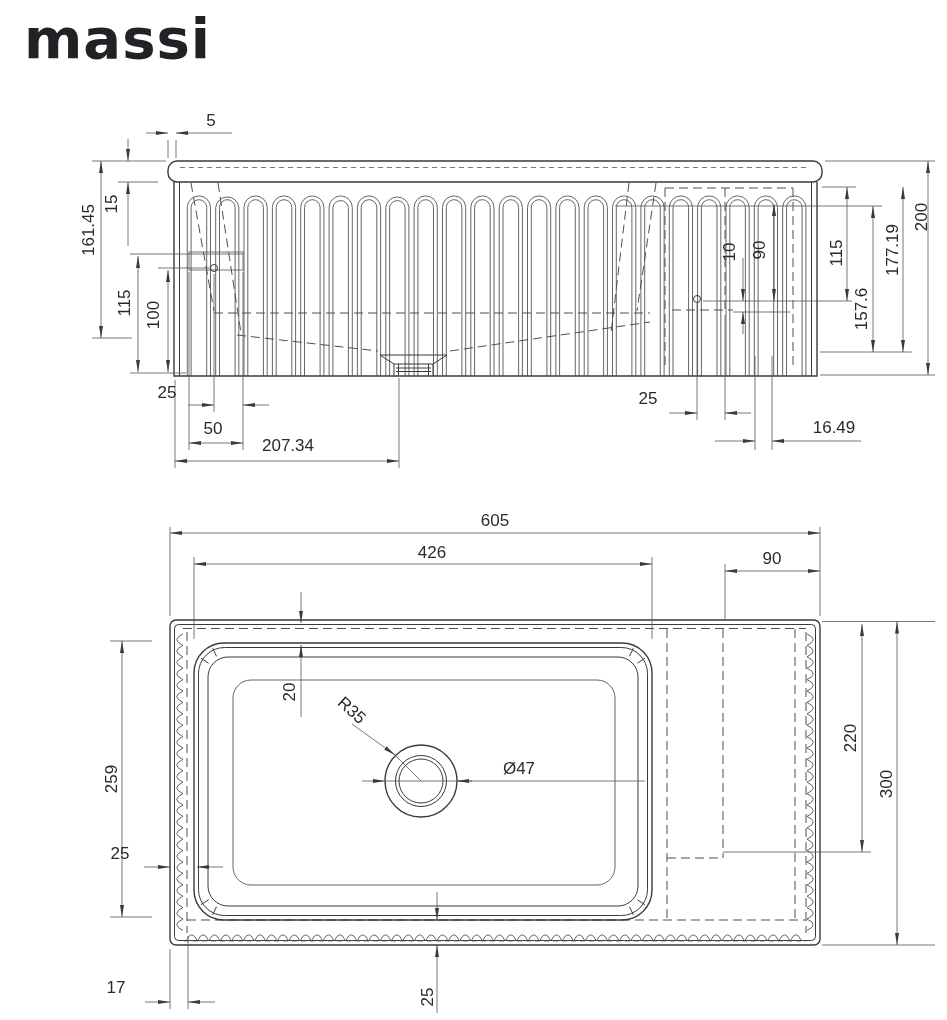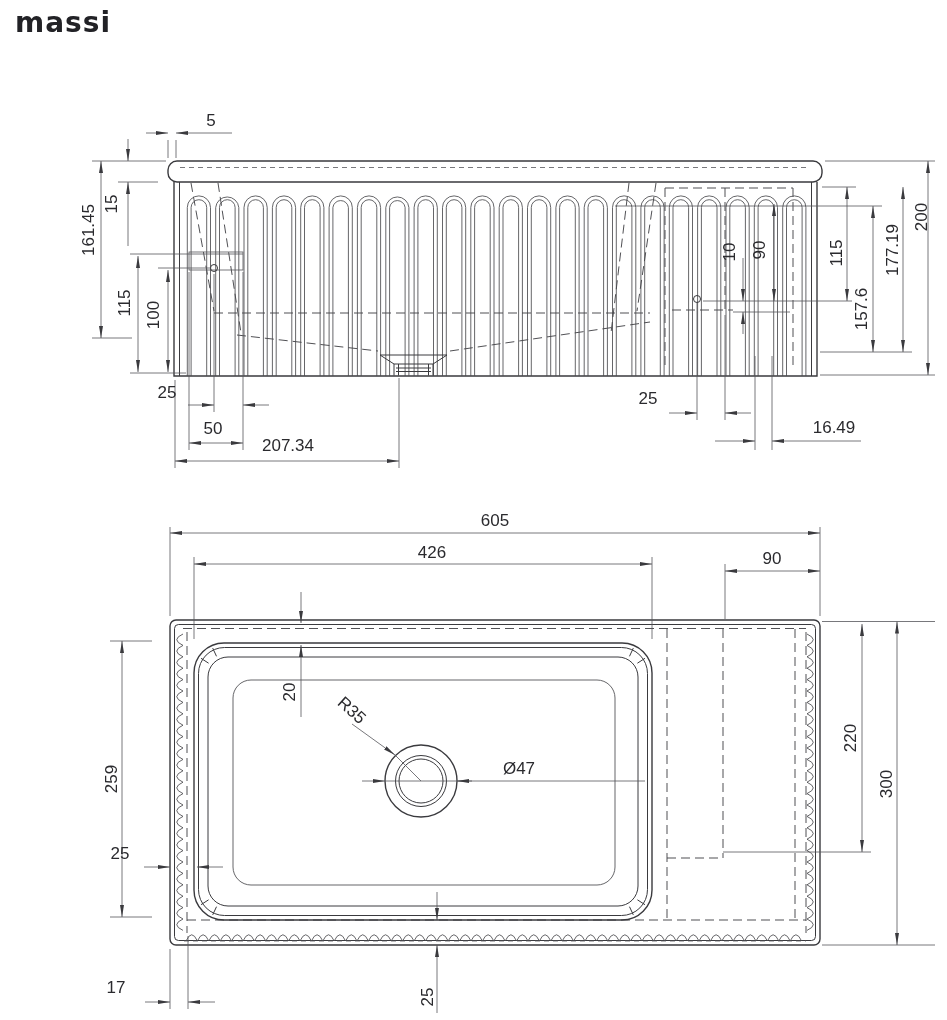--- a/index.html
+++ b/index.html
@@ -1,20 +1,20 @@
 <!DOCTYPE html>
 <html><head>
 <meta charset="utf-8">
 <style>
   html,body{margin:0;padding:0;background:#fff;}
   body{width:947px;height:1020px;position:relative;overflow:hidden;
        font-family:"Liberation Sans",sans-serif;}
-  .logo{position:absolute;left:15px;top:6px;
+  .logo{position:absolute;left:24px;top:6px;
         font-family:"DejaVu Sans",sans-serif;font-weight:bold;
-        font-size:28px;letter-spacing:1px;color:#222226;}
+        font-size:56px;letter-spacing:1px;color:#222226;}
   svg{position:absolute;left:0;top:0;}
   .g {stroke:#3a3a3e;stroke-width:1.4;fill:none;}
   .g2{stroke:#3a3a3e;stroke-width:1;fill:none;}
   .g3{stroke:#4a4a4e;stroke-width:.85;fill:none;}
   .t {stroke:#55555a;stroke-width:.8;fill:none;}
   .d {stroke:#47474b;stroke-width:.95;fill:none;stroke-dasharray:9 5;}
   .d2{stroke:#55555a;stroke-width:.8;fill:none;stroke-dasharray:5 4;}
   .dt{font-family:"Liberation Sans",sans-serif;font-size:17px;fill:#2a2a2e;}
   .mk{fill:#3a3a3e;}
 </style>

